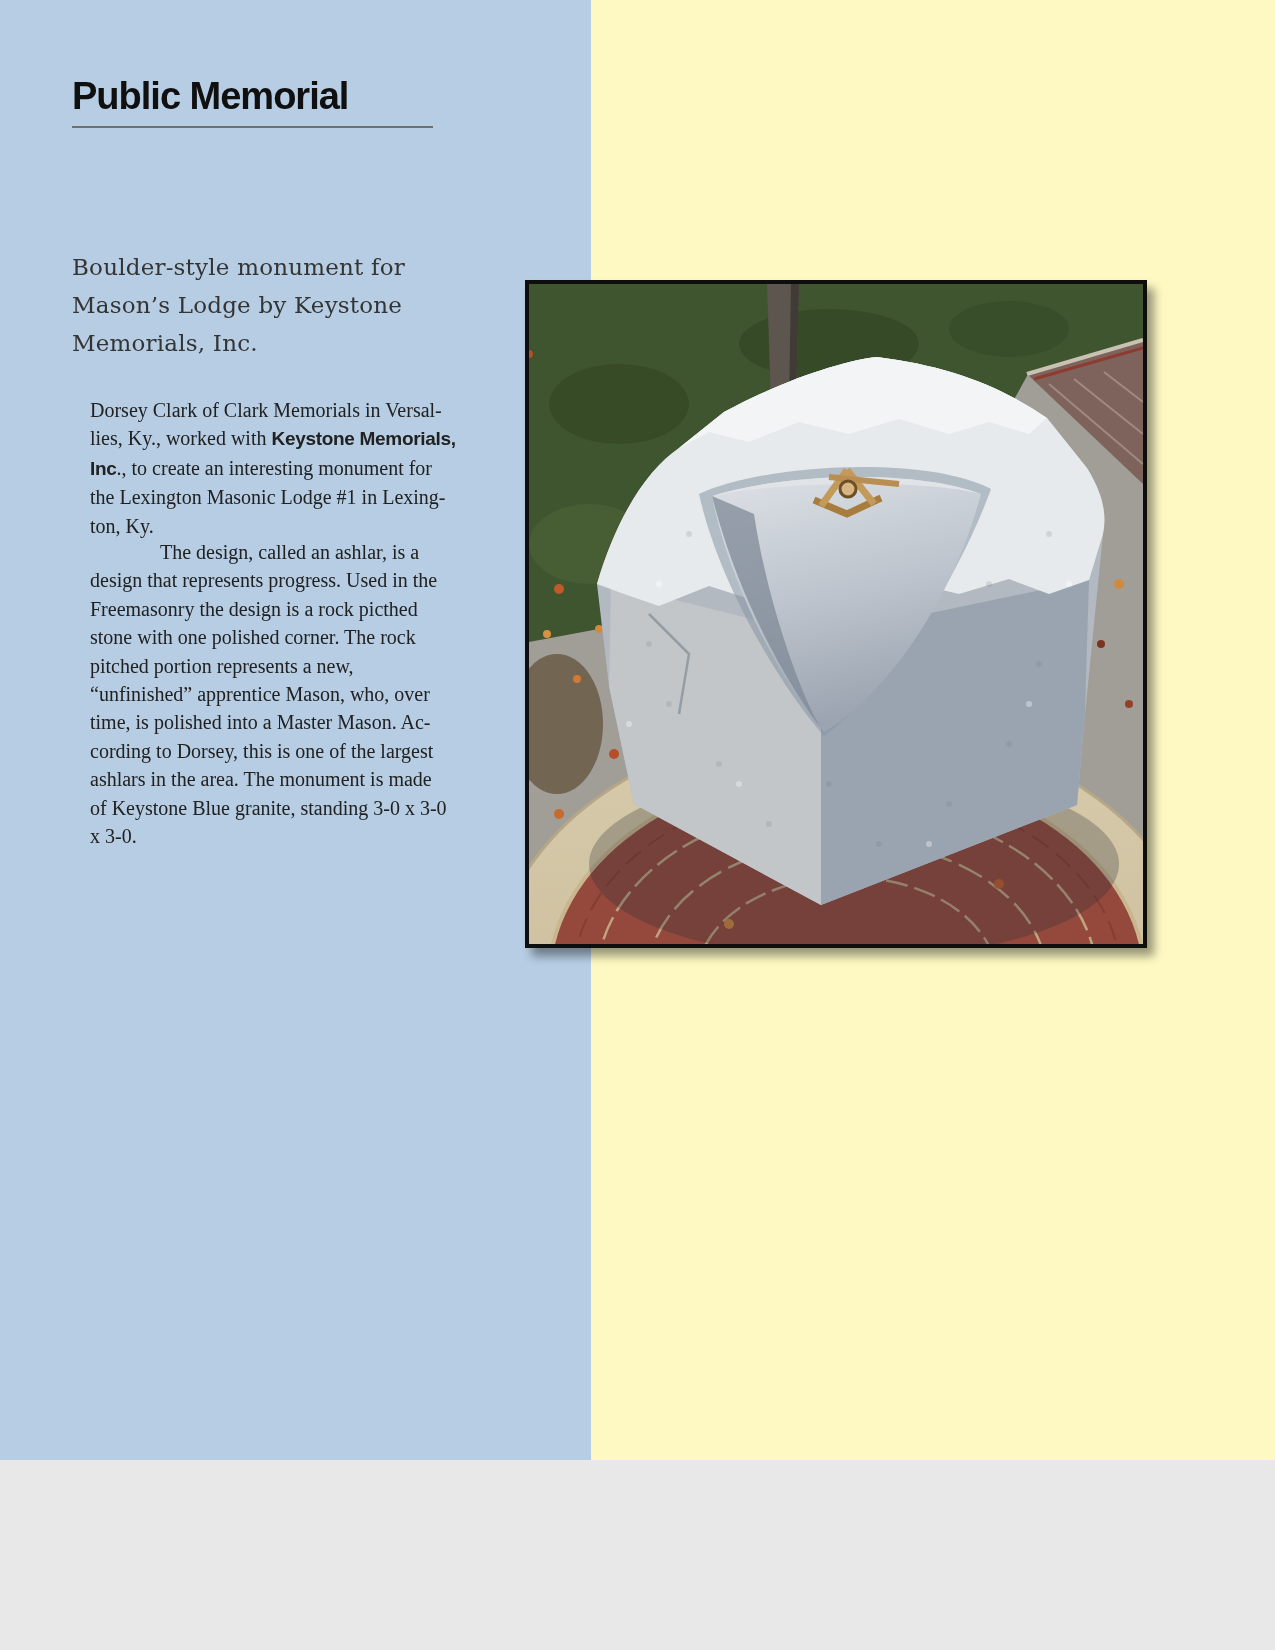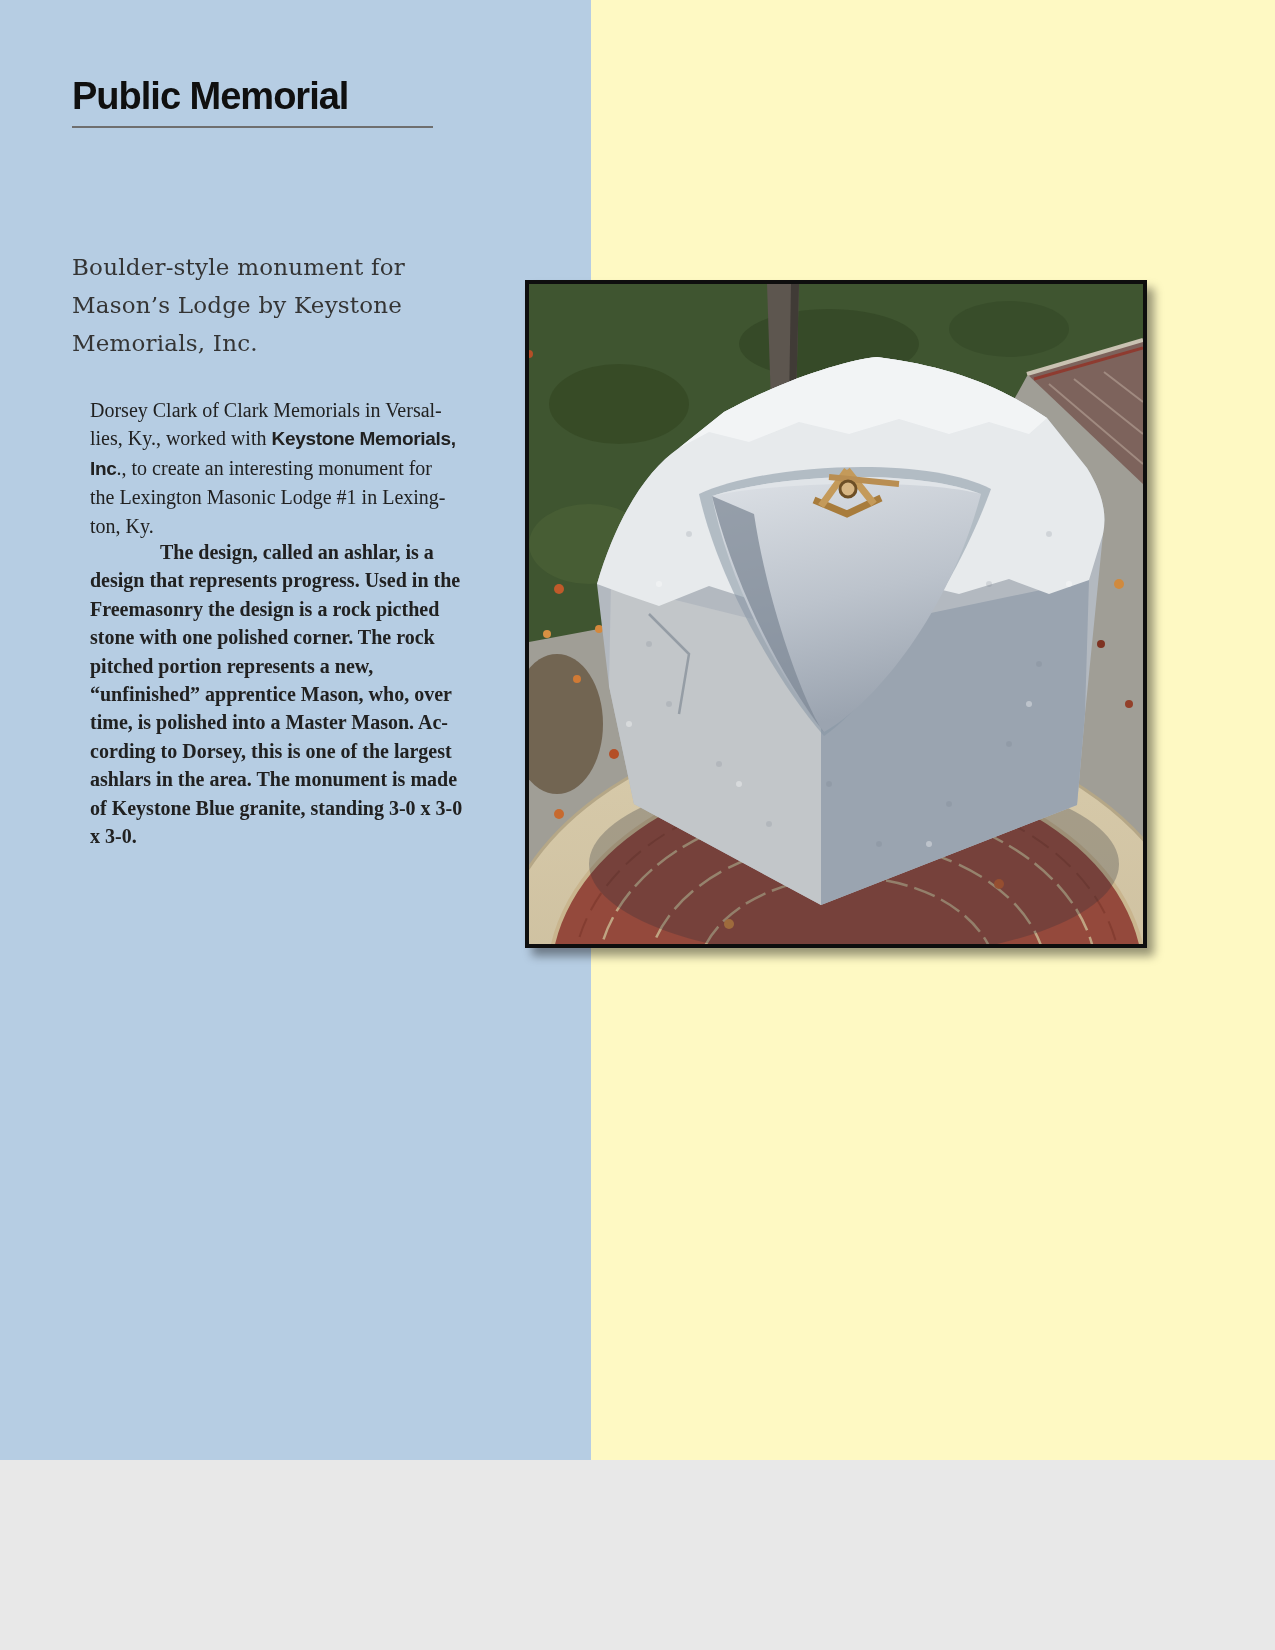--- a/index.html
+++ b/index.html
@@ -25,21 +25,21 @@
     font-family:"DejaVu Serif", "Liberation Serif", serif;font-weight:400;
     font-size:23px;line-height:38px;color:#343434;letter-spacing:0.2px;
     white-space:pre-line;
   }
   .body-text{
     position:absolute;left:84px;margin:6px;width:402px;
     font-size:20px;line-height:28.4px;color:#212121;
     white-space:pre-line;
   }
   .body-p1{top:390px;}
-  .body-p2{top:532px;text-indent:70px;font-weight:bold;}
+  .body-p2{top:532px;text-indent:70px;}
   .boldsans{
     font-family:"Liberation Sans", sans-serif;font-weight:700;
     font-size:19px;letter-spacing:-0.3px;
   }
   .photo-frame{
     position:absolute;left:525px;top:280px;width:614px;height:660px;
     margin:0;border:4px solid #0e0e0e;
     box-shadow:7px 8px 9px rgba(0,0,0,0.40);
     background:#a09e96;
   }

